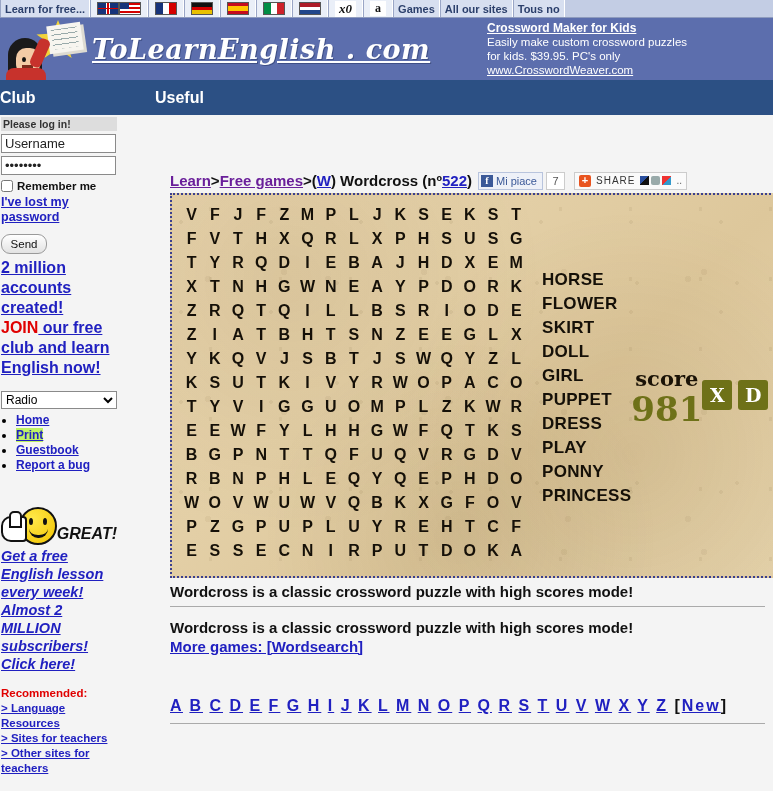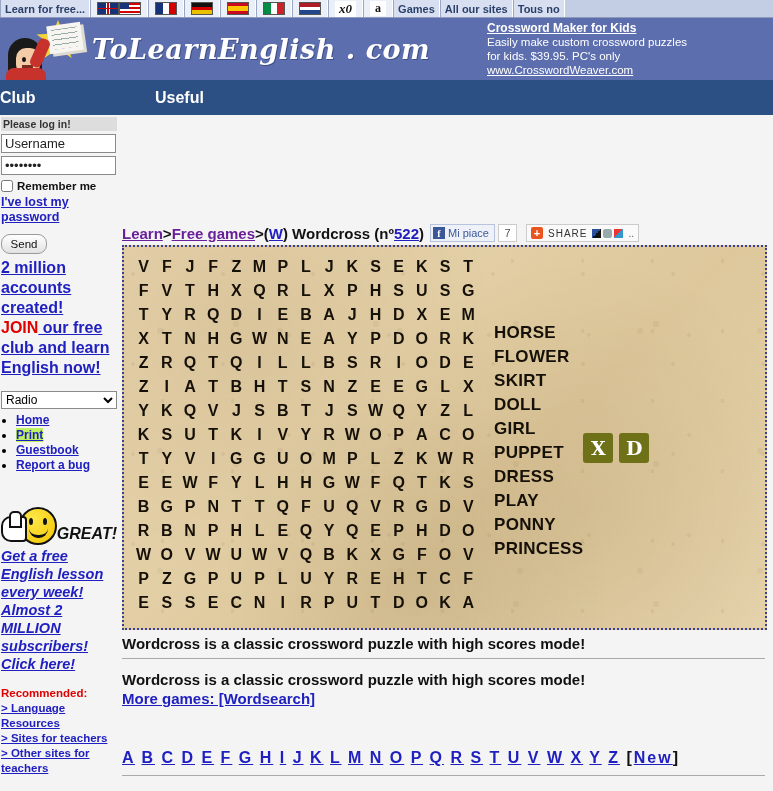--- a/index.html
+++ b/index.html
@@ -70,21 +70,21 @@
   .m-eye{position:absolute;width:4px;height:5px;background:#111;border-radius:50%;}
   .m-mouth{position:absolute;left:22px;top:47px;width:11px;height:8px;background:#7a2d1e;border-radius:0 0 6px 6px;}
   .m-body{position:absolute;left:6px;top:50px;width:40px;height:16px;background:#c7322c;border-radius:8px 8px 0 0;}
   .m-arm{position:absolute;left:34px;top:20px;width:12px;height:30px;background:#c7322c;transform:rotate(24deg);border-radius:5px;}
   .m-star{position:absolute;left:36px;top:2px;width:44px;height:40px;background:#f2d43a;
      clip-path:polygon(50% 0,62% 34%,99% 36%,70% 58%,81% 95%,50% 72%,19% 95%,30% 58%,1% 36%,38% 34%);}
   .m-paper{position:absolute;left:48px;top:6px;width:34px;height:28px;background:#f7f5ef;transform:rotate(-8deg);
      box-shadow:3px 3px 0 #dedbd2;}
   .m-paper::after{content:"";position:absolute;inset:4px;background:repeating-linear-gradient(to bottom,#9aa 0 1px,transparent 1px 5px);}
 
-  .brand { color:#fff; line-height:1; }
+  .brand { color:#fff; line-height:1;text-decoration:underline; }
   .brand .l1 {
     font-family:"DejaVu Serif", serif;
     font-style: italic; font-weight: bold;
     font-size: 27px; letter-spacing: .5px;
     text-shadow: 1px 1px 0 #3f4f86;
   }
   .brand .l2 {
     font-family:"DejaVu Serif", serif;
     font-style: italic; font-weight: bold;
     font-size: 21px; margin-top: 5px;
@@ -105,21 +105,21 @@
   }
   .nav a {
     color:#fff; font-weight:bold; font-size:16px;
     text-decoration:none; display:block;
   }
   .nav .n1 { width:150px; padding-left:2px; }
   .nav .n2 { width:155px; }
   .nav .n3 { }
 
   
-  .page { display:flex; align-items:flex-end; }
+  .page { display:flex; align-items:center;gap:48px; }
   .sidebar { width: 118px; flex:0 0 118px; padding: 2px 1px 0 1px; background:#f4f4f4; }
   .content { flex:1; padding: 0 4px 0 0; min-width:0; }
 
   .loginlabel{font-size:10.5px;font-weight:bold;color:#333;background:#ddd;padding:1px 2px;display:block;}
   .fld {
     width: 115px; height: 19px; margin-top: 3px;
     border:1px solid #8a8a8a; background:#fff;
     font-size:13px; padding:0 3px; color:#222;
     font-family:"Liberation Sans",sans-serif;
   }
@@ -662,20 +662,24 @@
             <div class="word">FLOWER</div>
             <div class="word">SKIRT</div>
             <div class="word">DOLL</div>
             <div class="word">GIRL</div>
             <div class="word">PUPPET</div>
             <div class="word">DRESS</div>
             <div class="word">PLAY</div>
             <div class="word">PONNY</div>
             <div class="word">PRINCESS</div>
           </div>
+        <div class="scoreblk">
+          <div class="scorelbl">score</div>
+          <div class="scoreval">981</div>
+        </div>
         <div class="btnrow">
           <div class="gbtn">X</div>
           <div class="gbtn">D</div>
         </div>
       </div>
     </div>
 
     <div class="desc1">Wordcross is a classic crossword puzzle with high scores mode!</div>
     <hr class="hr">
     <div class="desc2">Wordcross is a classic crossword puzzle with high scores mode!</div>

